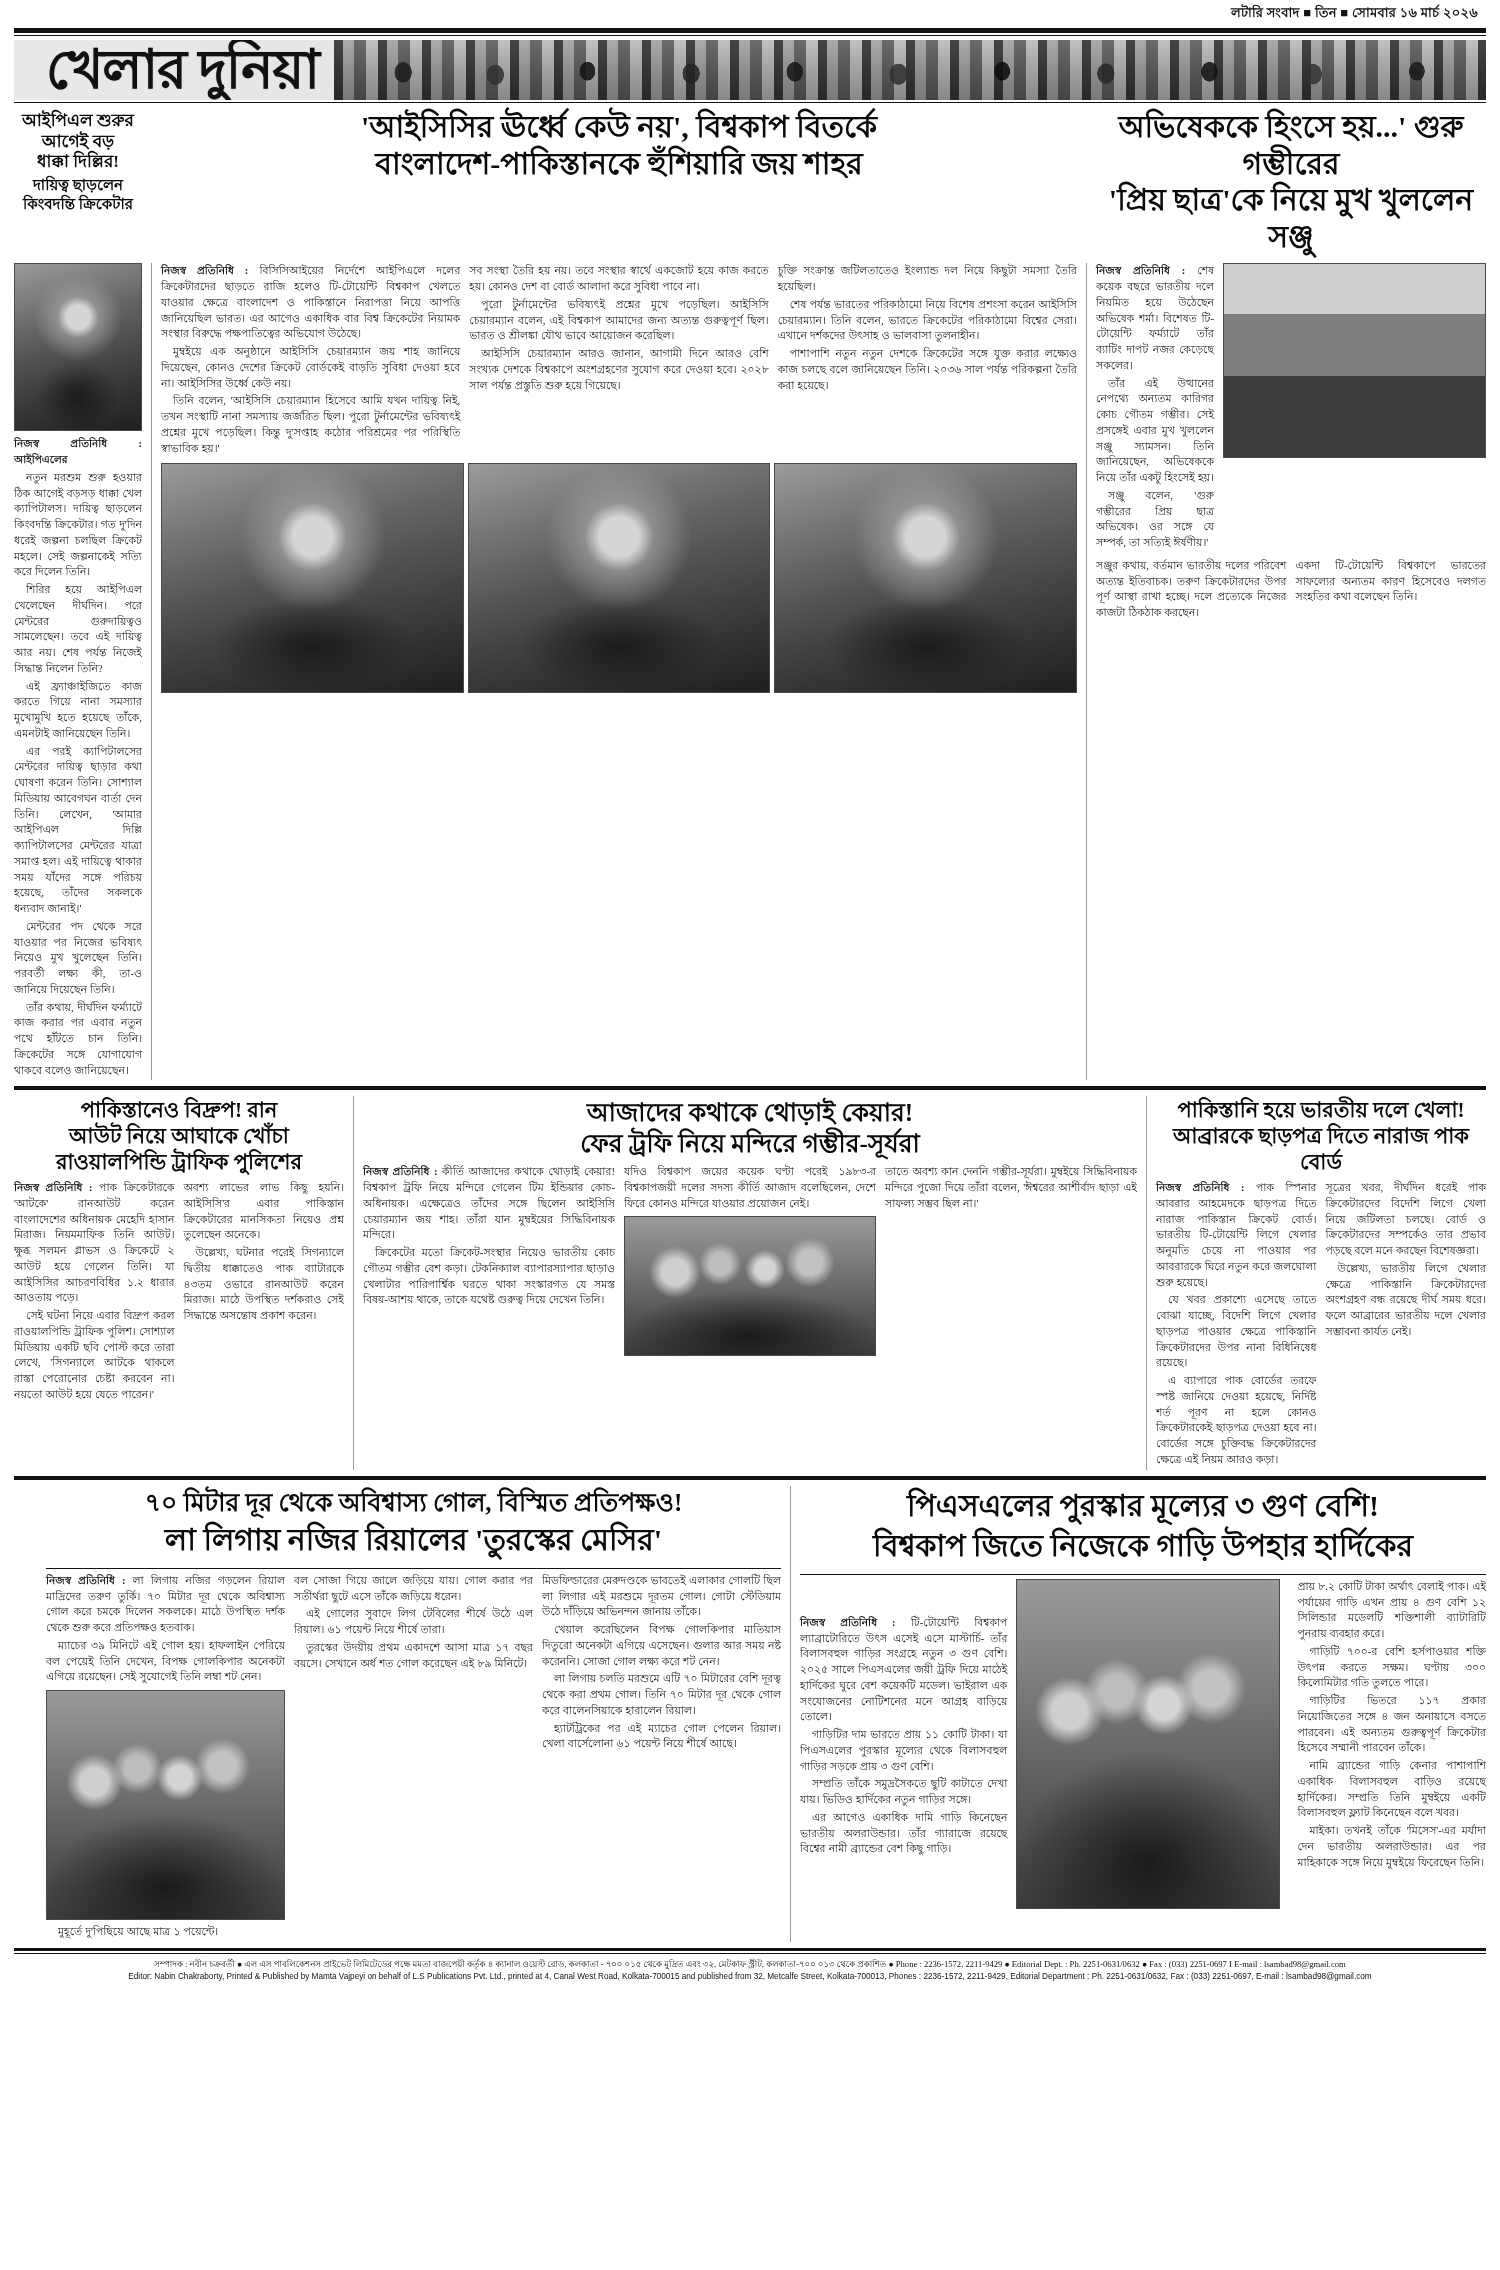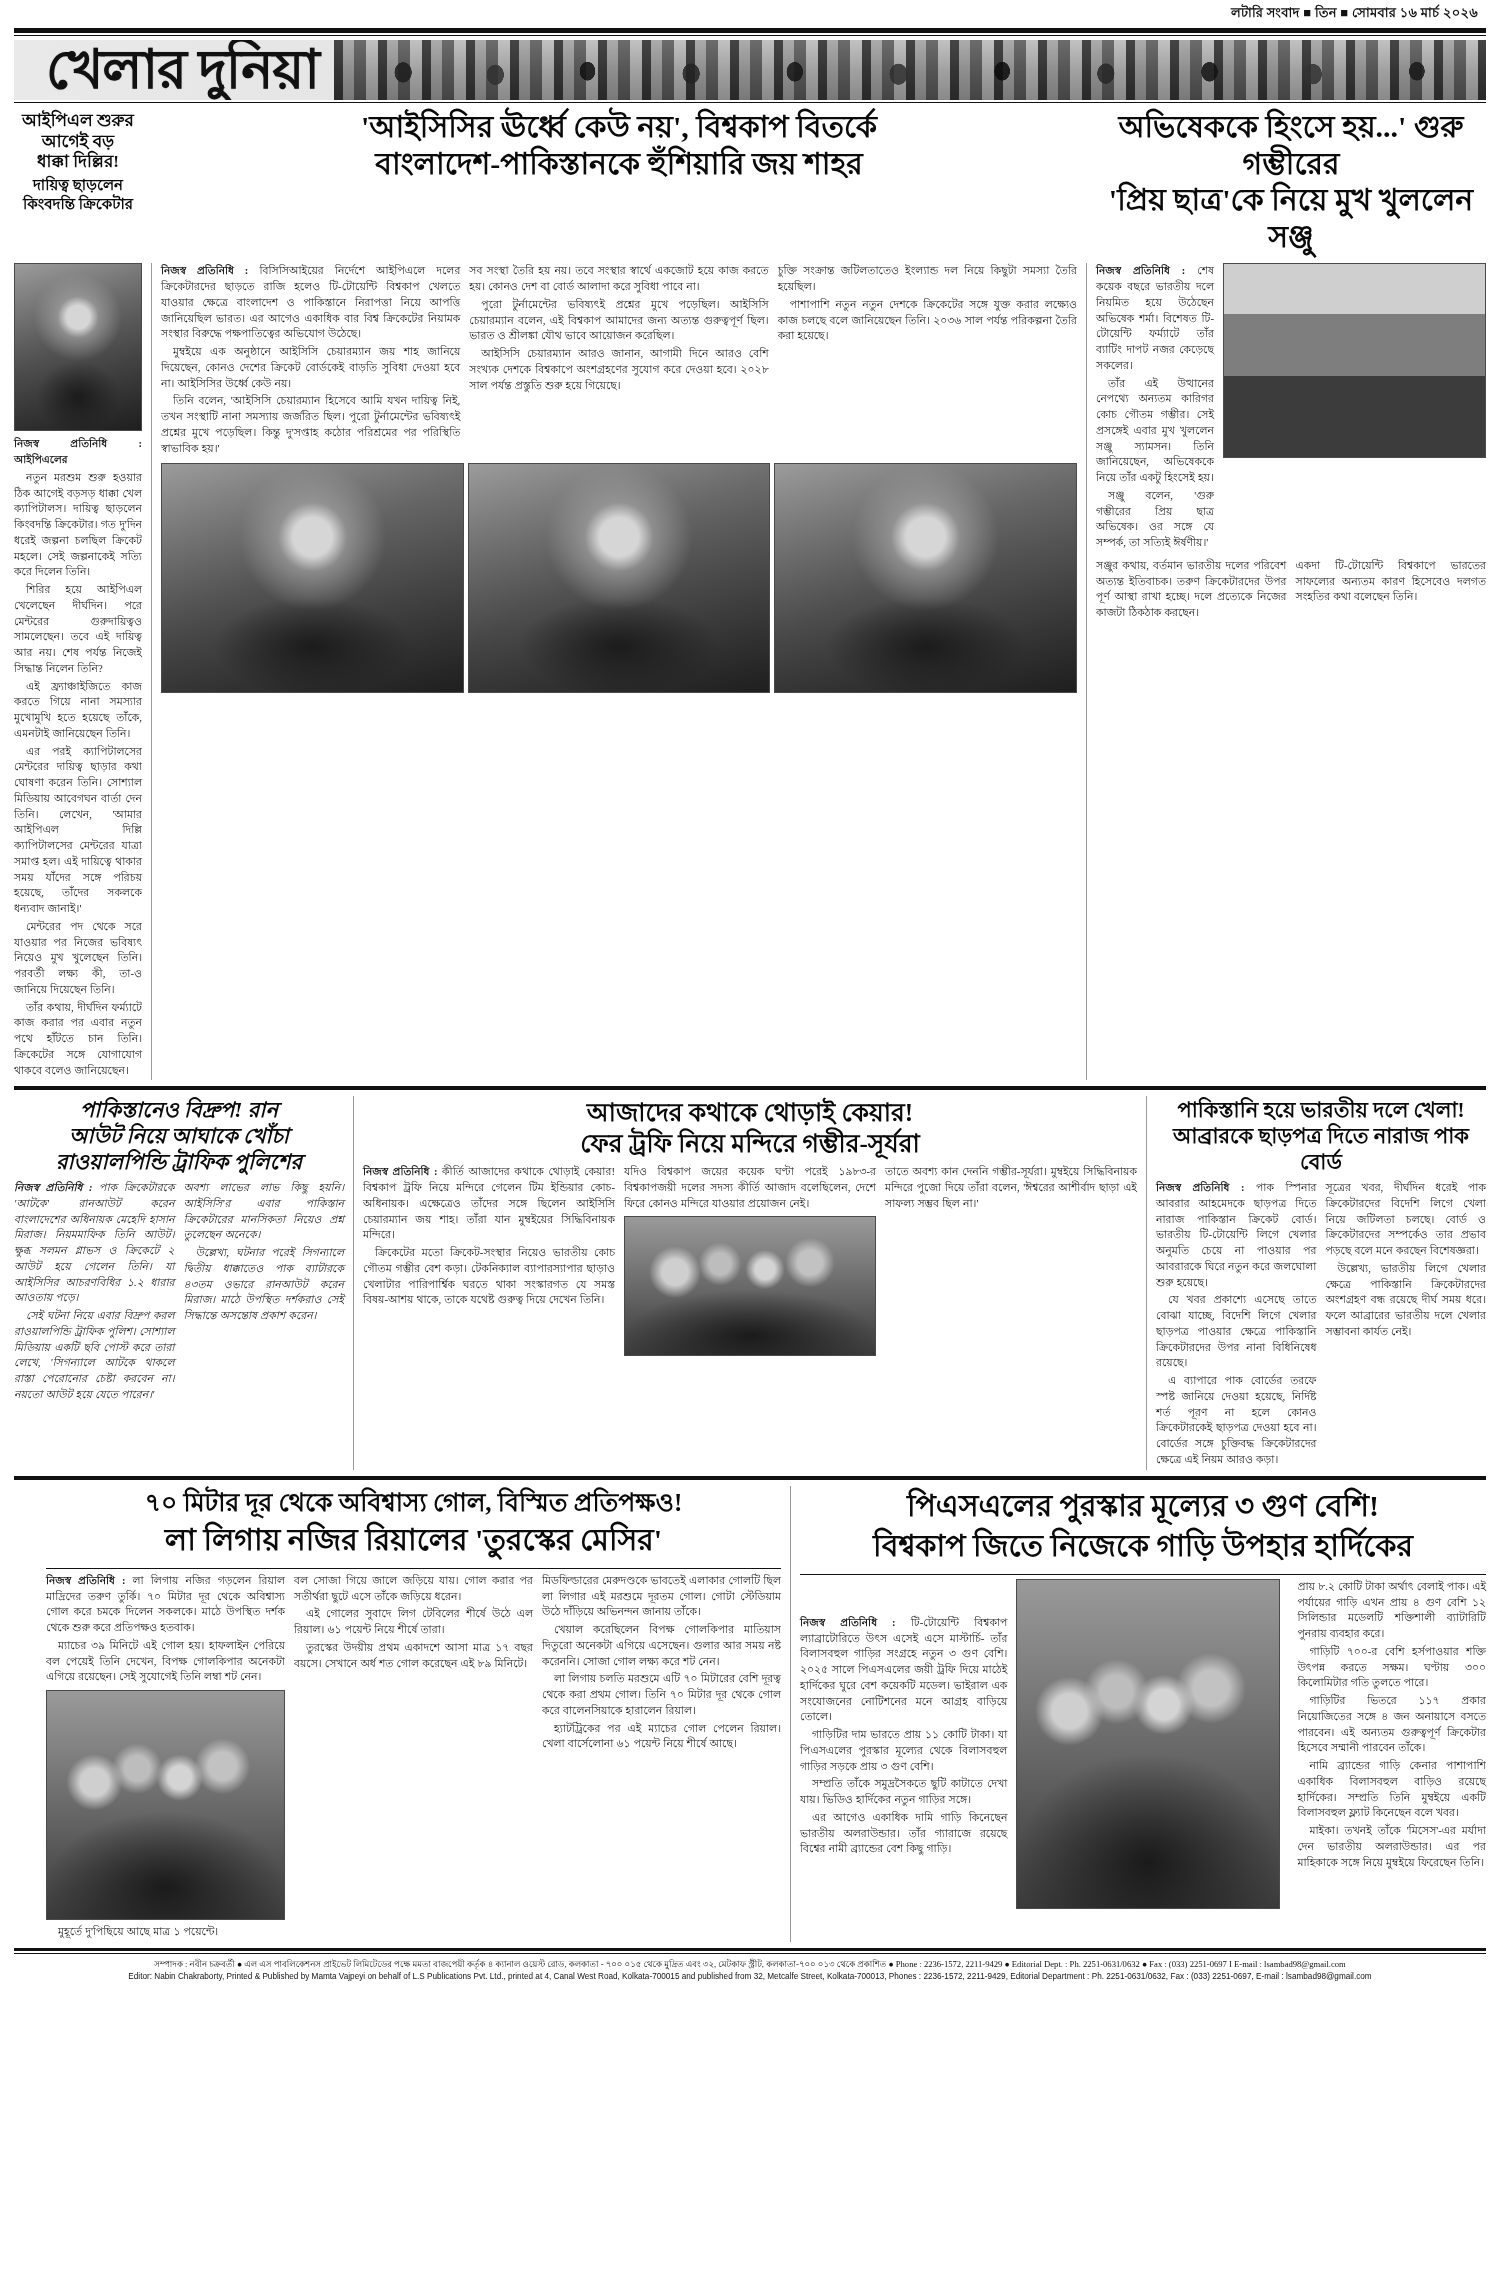--- a/index.html
+++ b/index.html
@@ -207,20 +207,21 @@
           <p>মুম্বইয়ে এক অনুষ্ঠানে আইসিসি চেয়ারম্যান জয় শাহ জানিয়ে দিয়েছেন, কোনও দেশের ক্রিকেট বোর্ডকেই বাড়তি সুবিধা দেওয়া হবে না। আইসিসির উর্ধ্বে কেউ নয়।</p>
           <p>তিনি বলেন, 'আইসিসি চেয়ারম্যান হিসেবে আমি যখন দায়িত্ব নিই, তখন সংস্থাটি নানা সমস্যায় জর্জরিত ছিল। পুরো টুর্নামেন্টের ভবিষ্যৎই প্রশ্নের মুখে পড়েছিল। কিন্তু দু'সপ্তাহ কঠোর পরিশ্রমের পর পরিস্থিতি স্বাভাবিক হয়।'</p>
         </div>
         <div class="col body-txt bn">
           <p class="first">সব সংস্থা তৈরি হয় নয়। তবে সংস্থার স্বার্থে একজোট হয়ে কাজ করতে হয়। কোনও দেশ বা বোর্ড আলাদা করে সুবিধা পাবে না।</p>
           <p>পুরো টুর্নামেন্টের ভবিষ্যৎই প্রশ্নের মুখে পড়েছিল। আইসিসি চেয়ারম্যান বলেন, এই বিশ্বকাপ আমাদের জন্য অত্যন্ত গুরুত্বপূর্ণ ছিল। ভারত ও শ্রীলঙ্কা যৌথ ভাবে আয়োজন করেছিল।</p>
           <p>আইসিসি চেয়ারম্যান আরও জানান, আগামী দিনে আরও বেশি সংখ্যক দেশকে বিশ্বকাপে অংশগ্রহণের সুযোগ করে দেওয়া হবে। ২০২৮ সাল পর্যন্ত প্রস্তুতি শুরু হয়ে গিয়েছে।</p>
         </div>
         <div class="col body-txt bn">
           <p class="first">চুক্তি সংক্রান্ত জটিলতাতেও ইংল্যান্ড দল নিয়ে কিছুটা সমস্যা তৈরি হয়েছিল।</p>
+          <p>শেষ পর্যন্ত ভারতের পরিকাঠামো নিয়ে বিশেষ প্রশংসা করেন আইসিসি চেয়ারম্যান। তিনি বলেন, ভারতে ক্রিকেটের পরিকাঠামো বিশ্বের সেরা। এখানে দর্শকদের উৎসাহ ও ভালবাসা তুলনাহীন।</p>
           <p>পাশাপাশি নতুন নতুন দেশকে ক্রিকেটের সঙ্গে যুক্ত করার লক্ষ্যেও কাজ চলছে বলে জানিয়েছেন তিনি। ২০৩৬ সাল পর্যন্ত পরিকল্পনা তৈরি করা হয়েছে।</p>
         </div>
       </div>
       <div class="cols" style="margin-top:5px; gap:4px;">
         <div class="photo pf col" style="height:230px;"></div>
         <div class="photo pf col" style="height:230px;"></div>
         <div class="photo pf col" style="height:230px;"></div>
       </div>
     </div>
     <div class="vline"></div>
@@ -242,21 +243,21 @@
           <p class="first">একদা টি-টোয়েন্টি বিশ্বকাপে ভারতের সাফল্যের অন্যতম কারণ হিসেবেও দলগত সংহতির কথা বলেছেন তিনি।</p>
         </div>
       </div>
     </div>
   </div>
 
   <div class="sec-rule-thick"></div>
 
   <div class="cols" style="align-items:flex-start;">
 
-    <div style="width:330px;font-style:italic;">
+    <div style="width:330px;">
       <div class="block-head">
         <span class="hl hl-md l1">পাকিস্তানেও বিদ্রুপ! রান</span>
         <span class="hl hl-md l2">আউট নিয়ে আঘাকে খোঁচা</span>
         <span class="hl hl-md l3">রাওয়ালপিন্ডি ট্রাফিক পুলিশের</span>
       </div>
       <div class="cols">
         <div class="col body-txt bn">
           <p class="first"><b class="byline">নিজস্ব প্রতিনিধি :</b> <span>পাক ক্রিকেটারকে 'আটকে' রানআউট করেন বাংলাদেশের অধিনায়ক মেহেদি হাসান মিরাজ। নিয়মমাফিক তিনি আউট। ক্ষুব্ধ সলমন গ্লাভস ও ক্রিকেটে ২ আউট হয়ে গেলেন তিনি। যা আইসিসির আচরণবিধির ১.২ ধারার আওতায় পড়ে।</span></p>
           <p>সেই ঘটনা নিয়ে এবার বিদ্রুপ করল রাওয়ালপিন্ডি ট্রাফিক পুলিশ। সোশ্যাল মিডিয়ায় একটি ছবি পোস্ট করে তারা লেখে, 'সিগন্যালে আটকে থাকলে রাস্তা পেরোনোর চেষ্টা করবেন না। নয়তো আউট হয়ে যেতে পারেন।'</p>
         </div>

